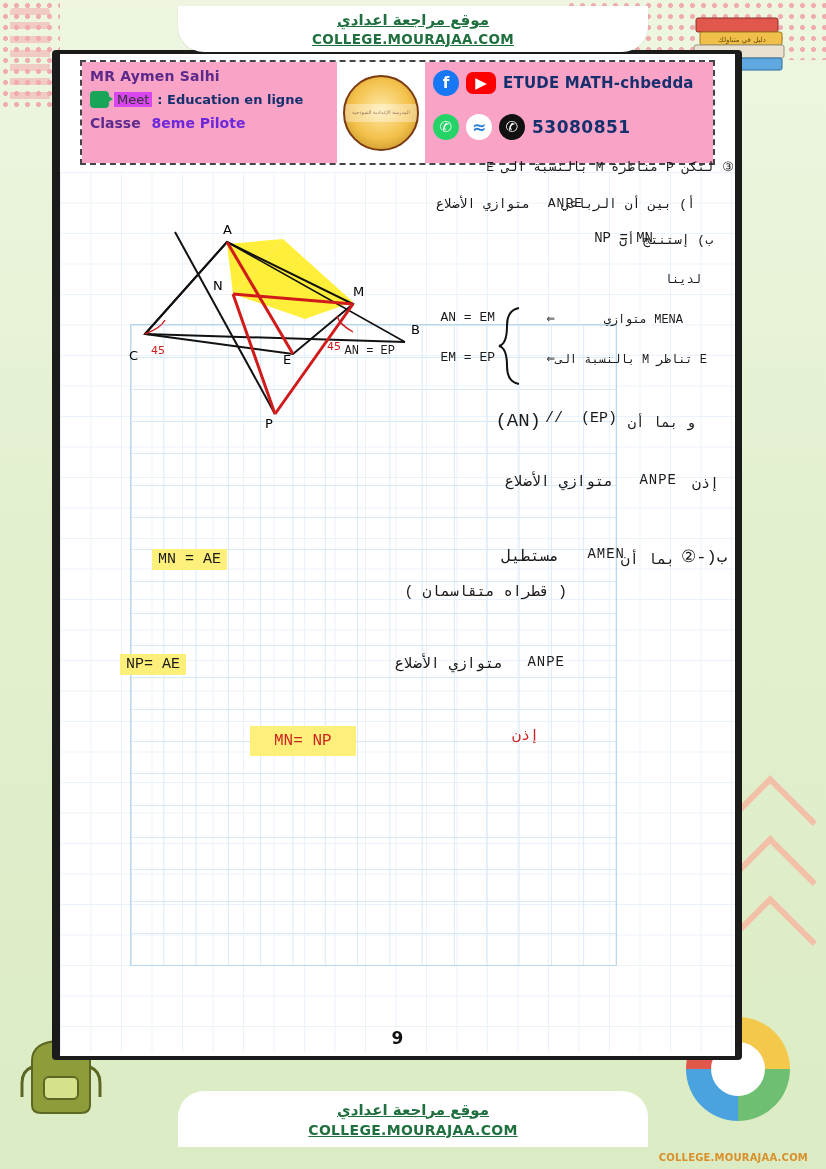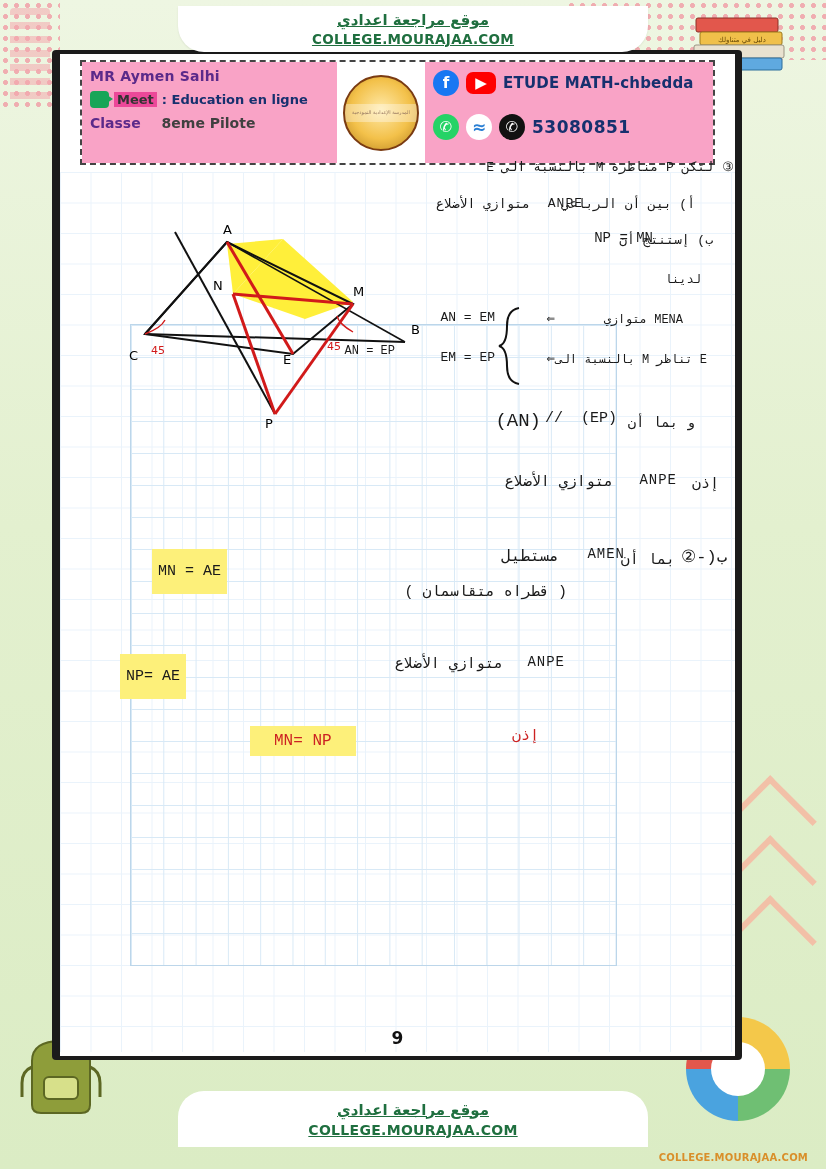--- a/index.html
+++ b/index.html
@@ -72,24 +72,24 @@
     border:2px dashed #444;box-sizing:border-box;display:flex;
   }
   .hdr-left{
     width:255px;background:#f9a3c6;position:relative;
     padding:6px 8px;box-sizing:border-box;color:#2a2a7a;
   }
   .hdr-left .name{font-size:14px;font-weight:bold;color:#5b2a8a;letter-spacing:.2px;}
   .hdr-left .meet{display:flex;align-items:center;gap:5px;margin-top:7px;}
   .meet-ico{width:19px;height:17px;background:#18a558;border-radius:4px;position:relative;}
   .meet-ico:after{content:"";position:absolute;right:-4px;top:4px;border-left:6px solid #18a558;border-top:4px solid transparent;border-bottom:4px solid transparent;}
-  .hdr-left .meet .w{background:#ec4899;padding:0 3px;font-size:13px;color:#333;font-weight:bold;}
+  .hdr-left .meet .w{background:#d946ef;padding:0 3px;font-size:13px;color:#333;font-weight:normal;}
   .hdr-left .meet .t{font-size:13px;font-weight:bold;color:#16306e;}
   .hdr-left .classe{margin-top:7px;font-size:14px;font-weight:bold;color:#5b2a8a;}
-  .hdr-left .classe b{color:#404040;margin-left:16px;}
+  .hdr-left .classe b{color:#6d28d9;margin-left:6px;}
   .hdr-logo{
     width:88px;background:#fff;display:flex;align-items:center;justify-content:center;
   }
   .logo-circle{
     width:72px;height:72px;border-radius:50%;
     background:radial-gradient(circle at 50% 45%, #ffe9a8 0%, #f3c14a 55%, #b4801d 100%);
     border:2px solid #7a3b12;position:relative;overflow:hidden;
     display:flex;align-items:center;justify-content:center;
   }
   .logo-circle .txt{font-size:5px;color:#5a2a08;text-align:center;line-height:1.25;direction:rtl;padding:0 3px;}
@@ -117,21 +117,21 @@
   .grid-box{
     position:absolute;left:70px;top:270px;width:485px;height:640px;
     border:1px solid #bcd6ea;
     background:
       linear-gradient(#d8e9f6 1px, transparent 1px) 0 0/100% 32px,
       linear-gradient(90deg,#d8e9f6 1px, transparent 1px) 0 0/32.3px 100%;
   }
   .hand{font-family:Liberation Mono, monospace;color:#1a1a1a;}
   .ar{direction:rtl;unicode-bidi:bidi-override;}
   .note{position:absolute;white-space:nowrap;}
-  .hl{background:#fdf07a;padding:14px 6px;}
+  .hl{background:#fdf07a;padding:2px 6px;}
   .red{color:#cc2222;}
   .page-num{
     position:absolute;left:0;right:0;bottom:8px;text-align:center;
     font-size:17px;font-weight:bold;color:#111;
   }
   
   .books{position:absolute;right:28px;top:6px;width:110px;height:70px;}
   
   .chev{position:absolute;right:20px;width:60px;height:52px;border:6px solid #f6b9a2;border-right:0;border-bottom:0;transform:rotate(45deg) skew(0deg);opacity:.85;}
   

